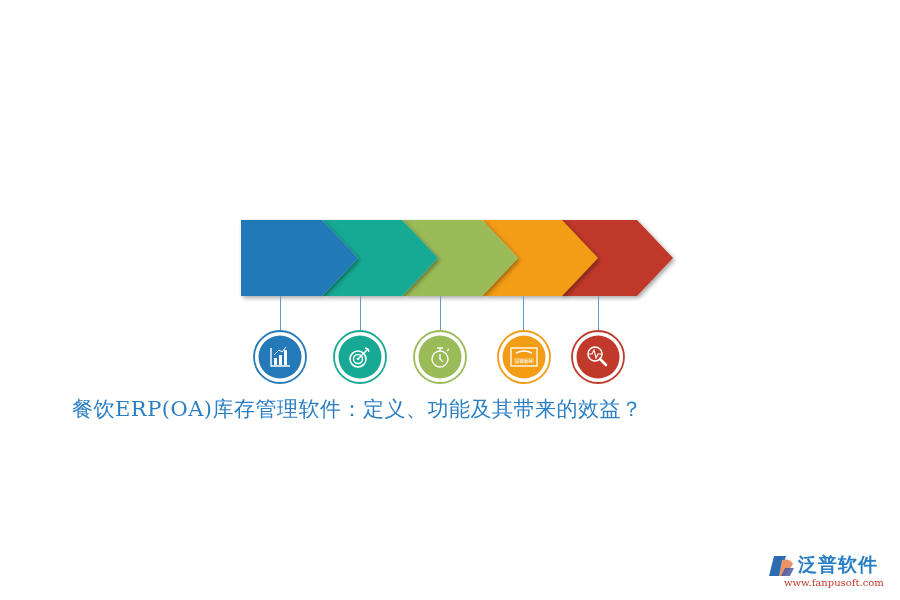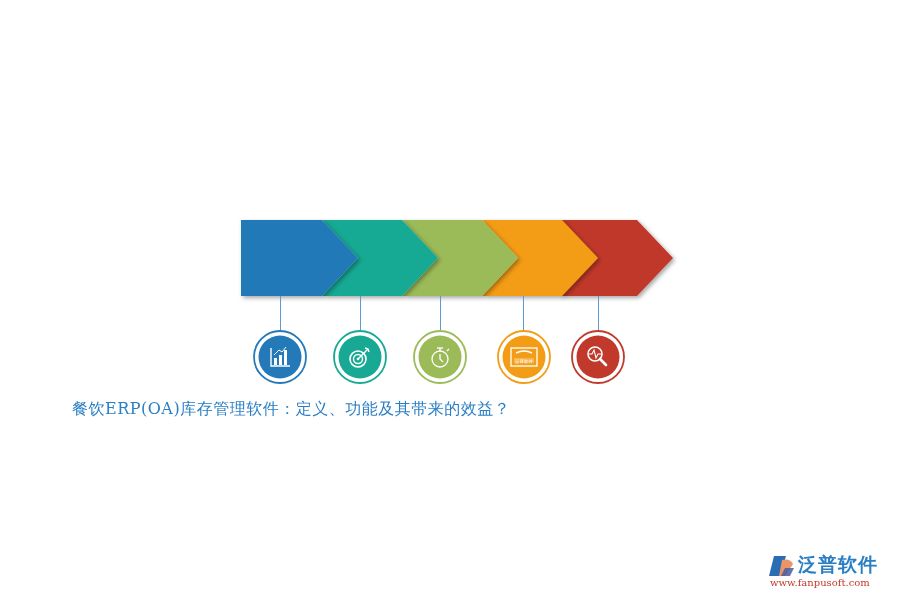--- a/index.html
+++ b/index.html
@@ -1,21 +1,21 @@
 <!DOCTYPE html>
 <html><head>
 <meta charset="utf-8">
 <style>
   html, body { margin: 0; padding: 0; }
   body { width: 900px; height: 600px; background: #ffffff; position: relative; overflow: hidden; font-family: "DejaVu Serif", "Liberation Serif", serif; }
   #diagram { position: absolute; left: 0; top: 0; width: 900px; height: 600px; }
   .title {
     position: absolute; left: 72px; top: 393px; width: 760px;
     font-family: "DejaVu Serif", "Liberation Serif", serif;
-    font-size: 16px; line-height: 32px; letter-spacing: 0.5px;
+    font-size: 21px; line-height: 32px; letter-spacing: 0.5px;
     white-space: nowrap;
   }
   .logo { position: absolute; left: 768px; top: 553px; width: 125px; height: 40px; }
   .logo-text { position: absolute; left: 30px; top: 0px; font-family: "DejaVu Sans", sans-serif; font-size: 19px; line-height: 22px; font-weight: bold; letter-spacing: 1px; }
   .logo-url { position: absolute; left: 2px; top: 24px; font-family: "DejaVu Serif", serif; font-size: 10px; line-height: 12px; white-space: nowrap; }
 </style>
 </head>
 <body>
 
 <svg id="diagram" width="900" height="600" viewBox="0 0 900 600" xmlns="http://www.w3.org/2000/svg">
@@ -99,14 +99,14 @@
 
 <div class="title" style="color:#2a7fc4;">餐饮ERP(OA)库存管理软件：定义、功能及其带来的效益？</div>
 
 <div class="logo">
   <svg width="28" height="24" viewBox="0 0 28 24" style="position:absolute;left:0;top:1px;">
     <polygon points="6,2 18,2 12,22 1,22" fill="#2a6db3"></polygon>
     <path d="M14,6 Q22,4 25,10 L17,22 L11,22 Z" fill="#e8956a"></path>
     <polygon points="17,14 26,14 22,22 13,22" fill="#4a5aa0" opacity="0.85"></polygon>
   </svg>
   <div class="logo-text" style="color:#2a7fc4;">泛普软件</div>
-  <div class="logo-url" style="color:#c0392b;">www.fanpusoft.com</div>
+  <div class="logo-url" style="color:#c0392b;margin-left:14px;">www.fanpusoft.com</div>
 </div>
 
 </body></html>

